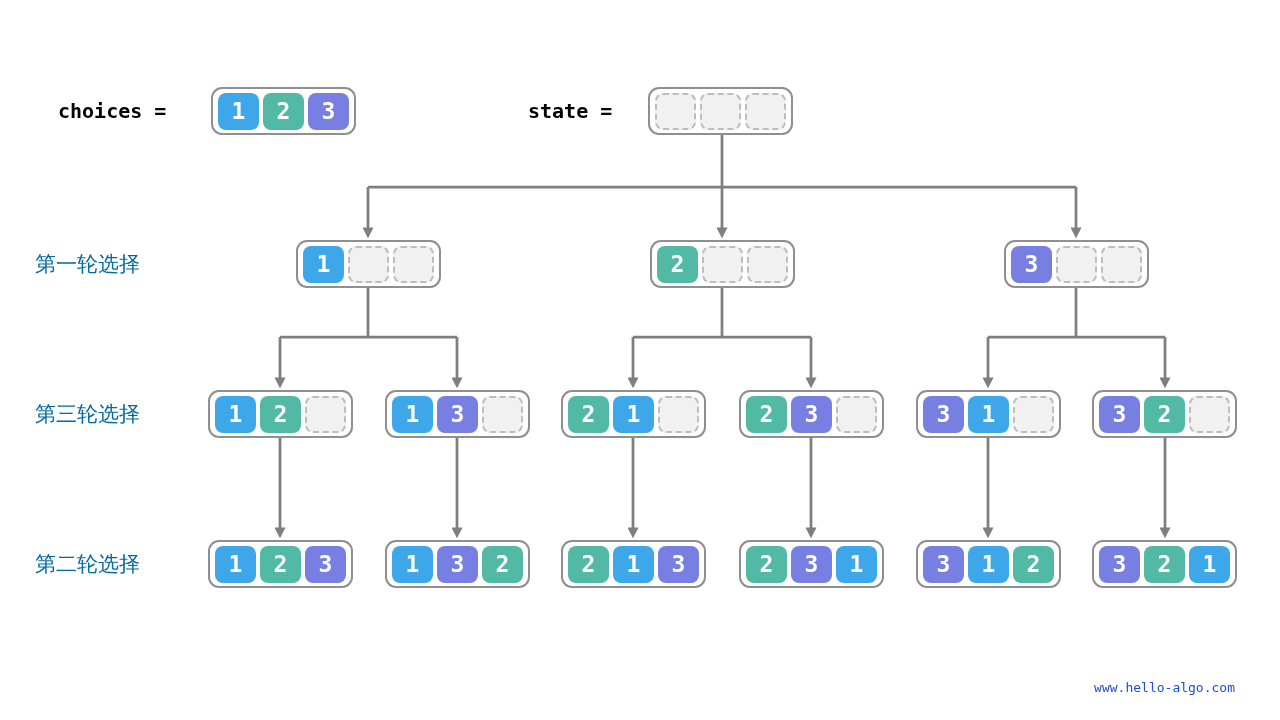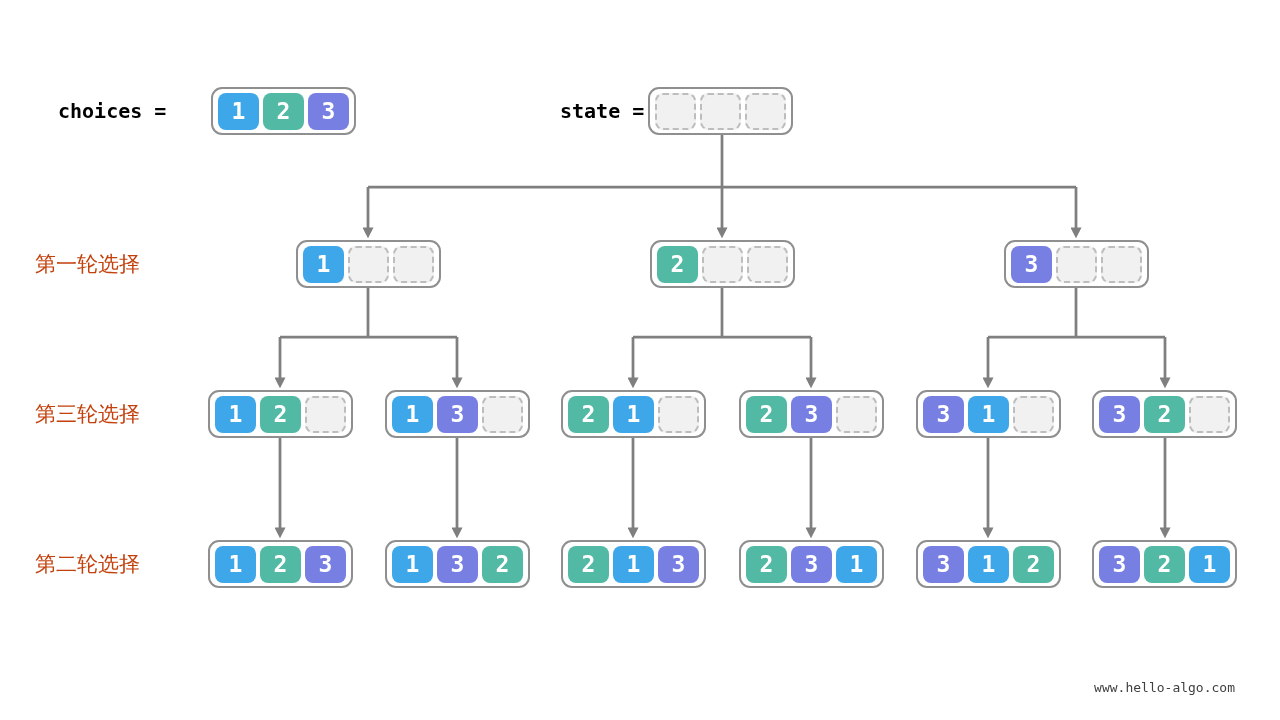--- a/index.html
+++ b/index.html
@@ -15,21 +15,21 @@
   .code-label {
     position:absolute; top:87px; height:48px;
     display:flex; align-items:center;
     font-family:"DejaVu Sans Mono", monospace;
     font-weight:bold; font-size:20px; color:#000000;
     white-space:pre;
   }
   .row-label {
     position:absolute; left:35px; height:48px;
     display:flex; align-items:center;
-    font-size:21px; font-weight:500; color:#c2410c;
+    font-size:21px; font-weight:500; color:#0369a1;
   }
   .node {
     position:absolute;
     width:145px; height:48px;
     background:#ffffff;
     border:2px solid #8F8F8F;
     border-radius:11px;
     display:flex; align-items:center; justify-content:center;
     gap:4px; padding:3px;
   }
@@ -41,21 +41,21 @@
     font-weight:bold; font-size:23px; color:#ffffff;
   }
   .tile[data-color="blue"]   { background:#3DA7E9; }
   .tile[data-color="teal"]   { background:#52B9A4; }
   .tile[data-color="purple"] { background:#7780E2; }
   .tile[data-color="empty"]  { background:#F1F1F1; border:2px dashed #BDBDBD; }
 
   .watermark {
     position:absolute; right:45px; top:680px;
     font-family:"DejaVu Sans Mono", monospace;
-    font-size:13px; color:#404040;
+    font-size:13px; color:#1d4ed8;
   }
 </style>
 </head>
 <body>
 
 <svg id="connectors" viewBox="0 0 1280 720" xmlns="http://www.w3.org/2000/svg">
   <defs>
     <marker id="ah" viewBox="0 0 10 10" refX="6" refY="5" markerWidth="11" markerHeight="11" markerUnits="userSpaceOnUse" orient="auto">
       <path d="M0 0 L10 5 L0 10 z" fill="#7F7F7F"></path>
     </marker>
@@ -89,21 +89,21 @@
   </g>
 </svg>
 
 <div class="code-label" style="left:58px">choices =</div>
 <div class="node" style="left:211px; top:87px">
   <span class="tile" data-color="blue">1</span>
   <span class="tile" data-color="teal">2</span>
   <span class="tile" data-color="purple">3</span>
 </div>
 
-<div class="code-label" style="left:560px">state =</div>
+<div class="code-label" style="left:528px">state =</div>
 <div class="node" style="left:648px; top:87px">
   <span class="tile" data-color="empty"></span>
   <span class="tile" data-color="empty"></span>
   <span class="tile" data-color="empty"></span>
 </div>
 
 <div class="row-label" style="top:240px">第一轮选择</div>
 <div class="row-label" style="top:390px">第三轮选择</div>
 <div class="row-label" style="top:540px">第二轮选择</div>
 

